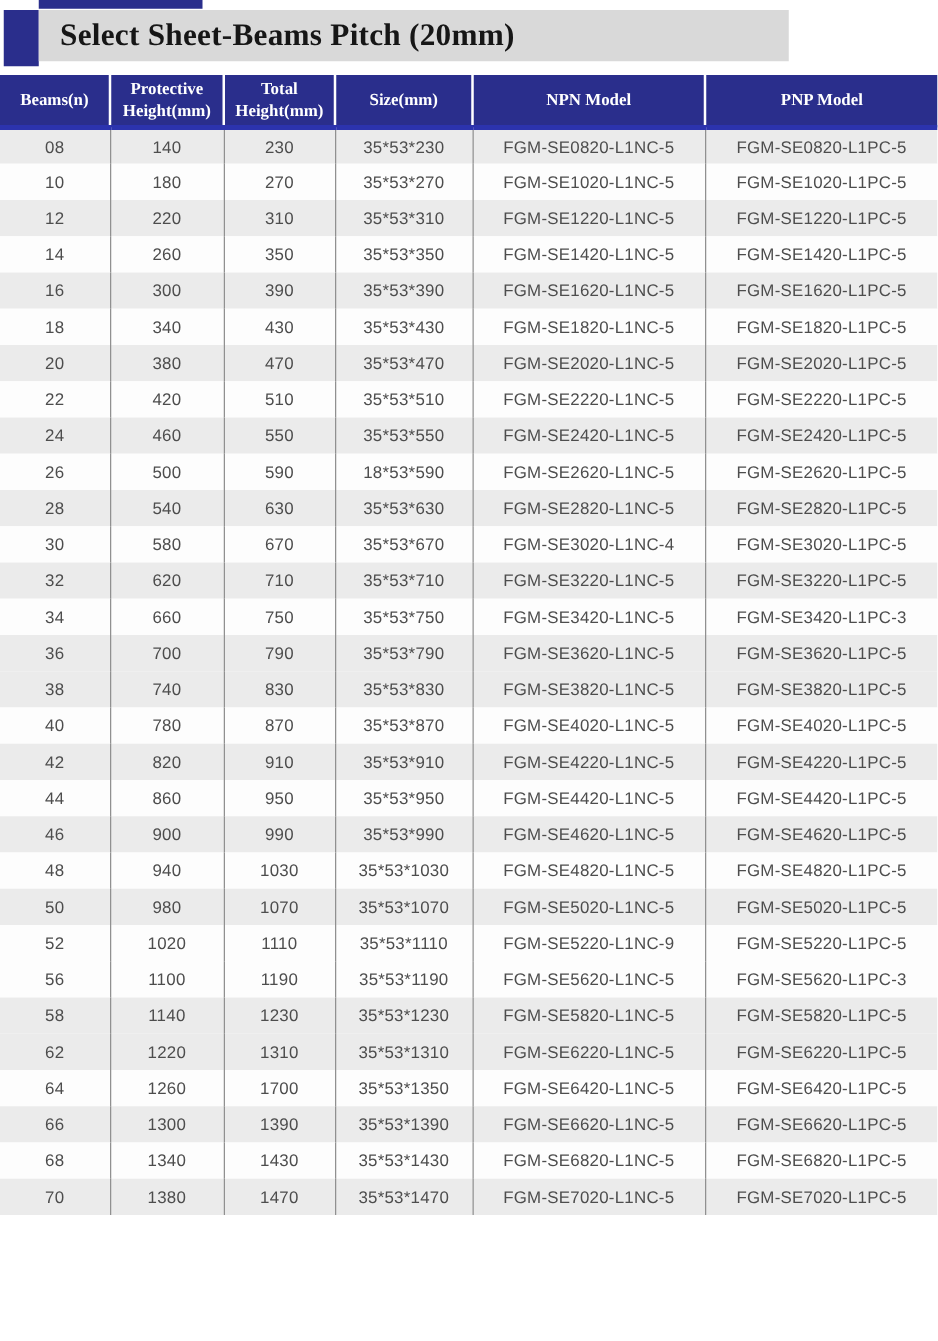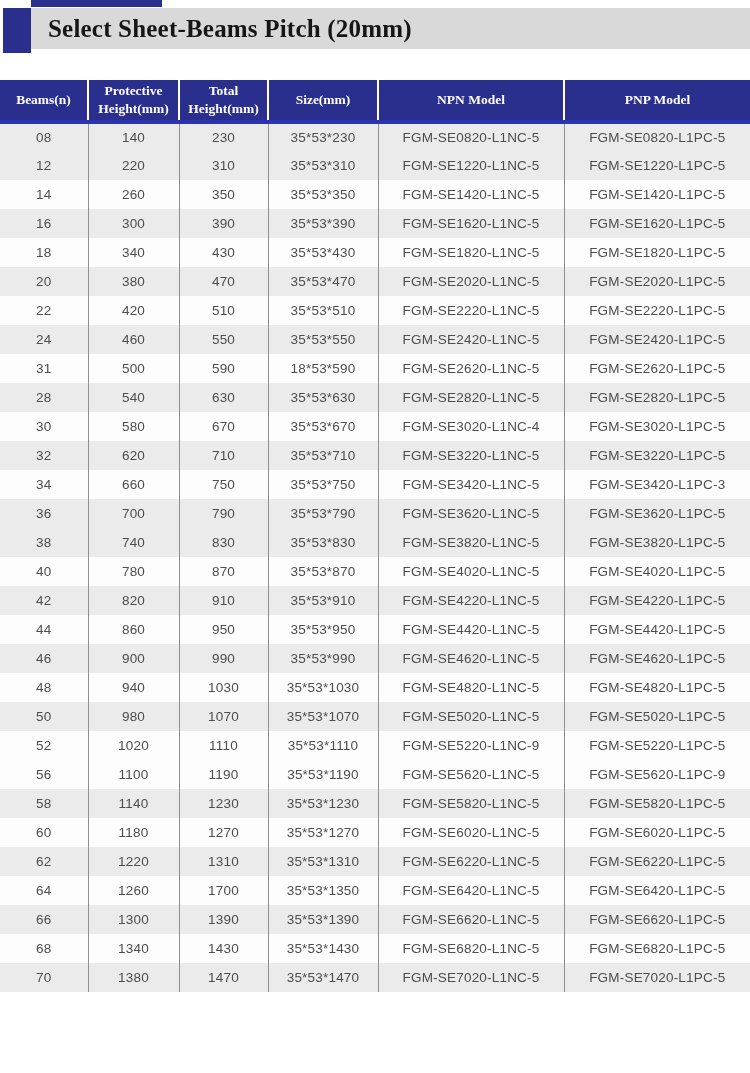--- a/index.html
+++ b/index.html
@@ -17,32 +17,32 @@
 
   .accent-strip {
     position: absolute; left: 31px; top: 0; width: 131px; height: 7px;
     background: var(--navy);
   }
   .accent-square {
     position: absolute; left: 3px; top: 8px; width: 28px; height: 45px;
     background: var(--navy);
   }
   .title-bar {
-    position: absolute; left: 31px; top: 8px; width: 719px; height: 41px;
+    position: absolute; left: 31px; top: 8px; width: 600px; height: 41px;
     background: var(--title-bar-bg);
     display: flex; align-items: center;
   }
   .title {
     font-family: "Liberation Serif", serif;
     font-weight: bold; font-size: 25px; color: #161616;
     padding-left: 17px; letter-spacing: 0.2px; white-space: nowrap;
   }
 
   table.beams-table {
-    position: absolute; top: 80px; left: 0; width: 750px;
+    position: absolute; top: 60px; left: 0; width: 750px;
     border-collapse: collapse; table-layout: fixed;
   }
   table.beams-table th {
     background: var(--navy); color: #ffffff;
     font-family: "Liberation Serif", serif; font-weight: bold; font-size: 13.5px;
     height: 42px; line-height: 1.32;
     text-align: center; vertical-align: middle;
     border-bottom: 4px solid var(--header-accent);
   }
   table.beams-table th + th { border-left: 2px solid #ffffff; }
@@ -87,20 +87,28 @@
     </thead>
     <tbody id="table-body">
         <tr class="shaded">
           <td>08</td>
           <td>140</td>
           <td>230</td>
           <td>35*53*230</td>
           <td>FGM-SE0820-L1NC-5</td>
           <td>FGM-SE0820-L1PC-5</td>
         </tr>
+        <tr class="plain">
+          <td>10</td>
+          <td>180</td>
+          <td>270</td>
+          <td>35*53*270</td>
+          <td>FGM-SE1020-L1NC-5</td>
+          <td>FGM-SE1020-L1PC-5</td>
+        </tr>
         <tr class="shaded">
           <td>12</td>
           <td>220</td>
           <td>310</td>
           <td>35*53*310</td>
           <td>FGM-SE1220-L1NC-5</td>
           <td>FGM-SE1220-L1PC-5</td>
         </tr>
         <tr class="plain">
           <td>14</td>
@@ -144,21 +152,21 @@
         </tr>
         <tr class="shaded">
           <td>24</td>
           <td>460</td>
           <td>550</td>
           <td>35*53*550</td>
           <td>FGM-SE2420-L1NC-5</td>
           <td>FGM-SE2420-L1PC-5</td>
         </tr>
         <tr class="plain">
-          <td>31</td>
+          <td>26</td>
           <td>500</td>
           <td>590</td>
           <td>18*53*590</td>
           <td>FGM-SE2620-L1NC-5</td>
           <td>FGM-SE2620-L1PC-5</td>
         </tr>
         <tr class="shaded">
           <td>28</td>
           <td>540</td>
           <td>630</td>
@@ -261,38 +269,30 @@
           <td>35*53*1110</td>
           <td>FGM-SE5220-L1NC-9</td>
           <td>FGM-SE5220-L1PC-5</td>
         </tr>
         <tr class="plain">
           <td>56</td>
           <td>1100</td>
           <td>1190</td>
           <td>35*53*1190</td>
           <td>FGM-SE5620-L1NC-5</td>
-          <td>FGM-SE5620-L1PC-9</td>
+          <td>FGM-SE5620-L1PC-3</td>
         </tr>
         <tr class="shaded">
           <td>58</td>
           <td>1140</td>
           <td>1230</td>
           <td>35*53*1230</td>
           <td>FGM-SE5820-L1NC-5</td>
           <td>FGM-SE5820-L1PC-5</td>
         </tr>
-        <tr class="plain">
-          <td>60</td>
-          <td>1180</td>
-          <td>1270</td>
-          <td>35*53*1270</td>
-          <td>FGM-SE6020-L1NC-5</td>
-          <td>FGM-SE6020-L1PC-5</td>
-        </tr>
         <tr class="shaded">
           <td>62</td>
           <td>1220</td>
           <td>1310</td>
           <td>35*53*1310</td>
           <td>FGM-SE6220-L1NC-5</td>
           <td>FGM-SE6220-L1PC-5</td>
         </tr>
         <tr class="plain">
           <td>64</td>

